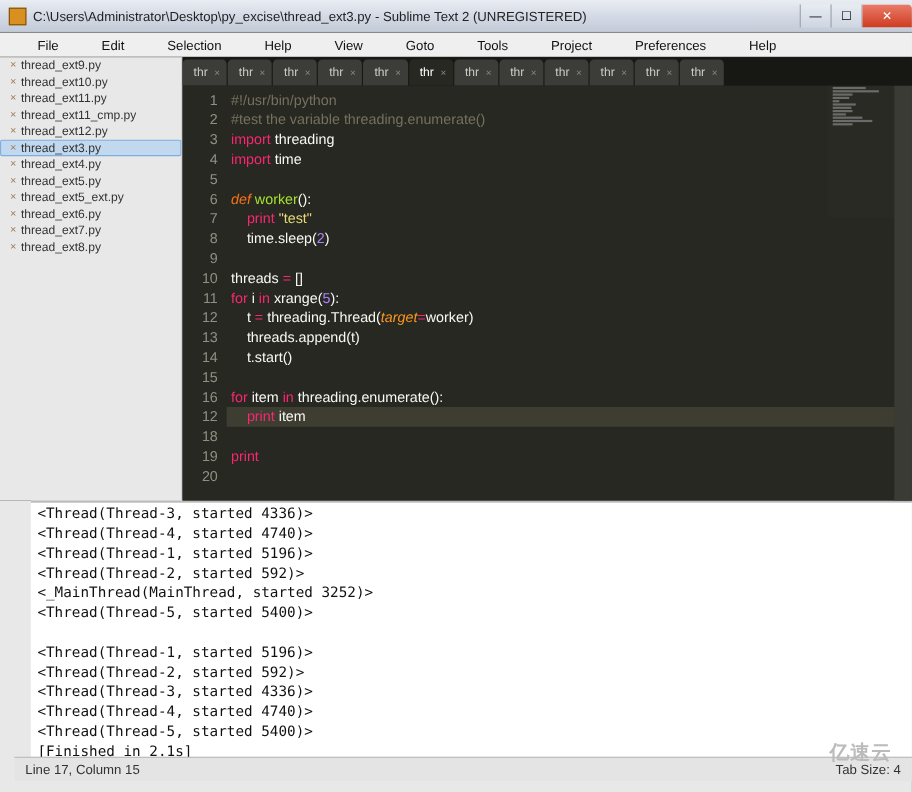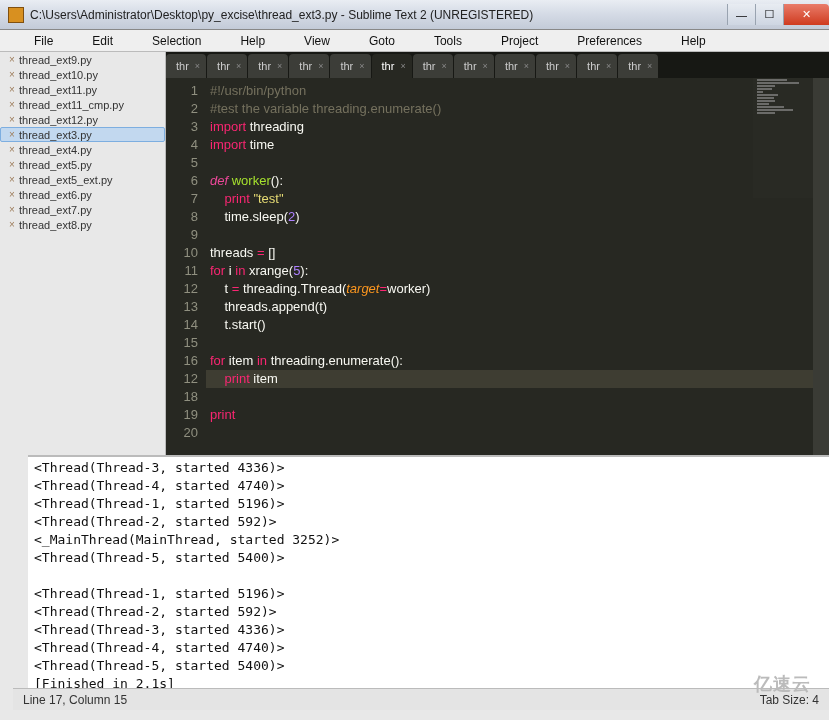--- a/index.html
+++ b/index.html
@@ -31,21 +31,21 @@
 .editor-wrap { flex: 1; display: flex; flex-direction: column; background: #272822; position:relative; }
 .tabstrip { height: 26px; background: #171814; display: flex; align-items:flex-end; overflow:hidden; padding-left:0; }
 .tab { height: 24px; background: #3c3d38; color: #ccc; font-size:11px; padding: 4px 6px 4px 10px; display:flex; align-items:center; gap:6px; border-radius:4px 4px 0 0; margin-right:1px; min-width:0; flex:0 0 auto; }
 .tab.active { background: #272822; color: #fff; }
 .tab .tx { color:#888; font-size:9px; }
 .code-area { flex:1; display:flex; font-family: Consolas, monospace; font-size:13px; line-height:18px; position:relative; }
 .gutter { width: 40px; background:#272822; color:#909080; text-align:right; padding: 4px 8px 4px 4px; }
 .code { flex:1; background:#272822; color:#f8f8f2; padding:4px 4px; white-space:pre; position:relative; }
 .current-line { position:absolute; left:0; right:0; height:18px; background:#3e3d32; z-index:0; }
 .code .ln { position:relative; z-index:1; }
-.kw-red { color:#f92672; } .kw-blue{ color:#ec4899; font-style:italic;} .str{ color:#e6db74; } .num{ color:#ae81ff;} .fn{ color:#a6e22e;} .arg{ color:#fd971f; font-style:italic;} .cmt{ color:#75715e;} .op{ color:#f92672;}
+.kw-red { color:#f92672; } .kw-blue{ color:#f97316; font-style:italic;} .str{ color:#e6db74; } .num{ color:#ae81ff;} .fn{ color:#a6e22e;} .arg{ color:#fd971f; font-style:italic;} .cmt{ color:#75715e;} .op{ color:#f92672;}
 
 
 .minimap { position:absolute; right:16px; top:26px; width:60px; height:120px; background:#2a2b26; opacity:0.7; }
 .minimap .mm-line{ height:2px; margin:1px 4px; background:#888; }
 .vscrollbar{ position:absolute; right:0; top:26px; width:16px; bottom:0; background:#3a3b35; }
 
 
 .output { background:white; color:#111; font-family:Consolas,monospace; font-size:13px; line-height:18px; padding:2px 6px; height:233px; border-top:2px solid #bbb; overflow:hidden; white-space:pre;margin-left:28px; }
 
 

